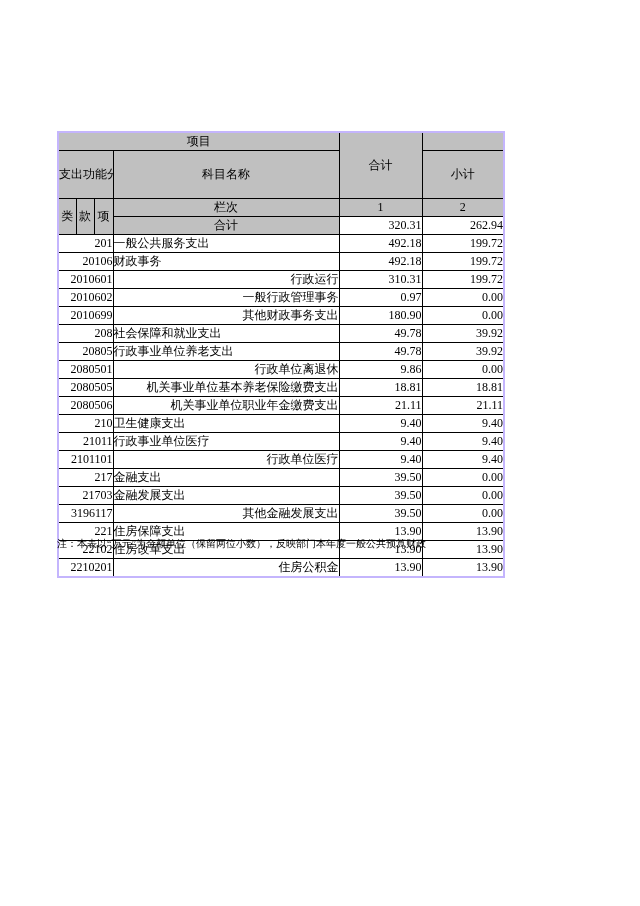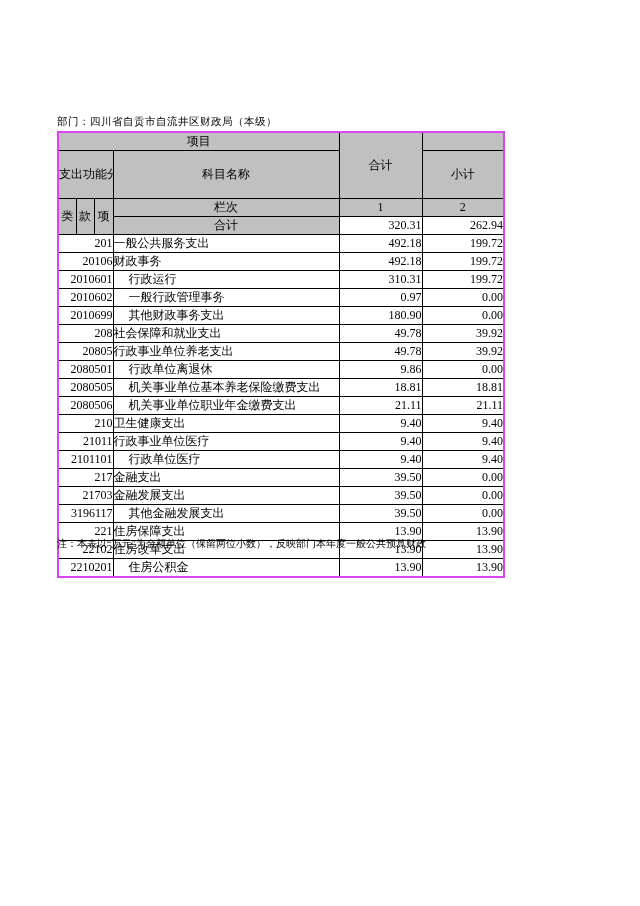--- a/index.html
+++ b/index.html
@@ -20,58 +20,57 @@
     letter-spacing: 0.5px;
     white-space: nowrap;
   }
   table.budget {
     position: absolute;
     left: 57px;
     top: 131px;
     width: 446px;
     border-collapse: collapse;
     table-layout: fixed;
-    border: 2px solid #d946ef;
+    border: 2px solid #c4b5fd;
   }
   table.budget th, table.budget td {
     border: 1px solid #000;
     padding: 0;
     font-weight: normal;
     font-size: 12px;
     overflow: hidden;
     white-space: nowrap;
     vertical-align: middle;
   }
   .gray { background: #c0c0c0; text-align: center; }
   tr.r1 th { height: 14px; }
   tr.r2 th { height: 47px; }
   tr.r3 th { height: 14px; }
   tr.r4 th, tr.r4 td { height: 16px; }
   tbody td { height: 15px; background: #ffffff; }
   .code-hdr { white-space: normal; line-height: 1.25; }
   td.code { text-align: right; padding-left: 3px; }
   td.name { text-align: left; padding-left: 5px; margin-top: 16px; }
-  td.name.indent { padding-left: 15px; }
+  td.name.indent { padding-left: 0; text-align: right; }
   td.num { text-align: right; padding-right: 3px; }
   .note-line {
     position: absolute;
     left: 57px;
     top: 537px;
     width: 452px;
     overflow: hidden;
     white-space: nowrap;
     font-size: 10px;
   }
 </style>
 </head>
 <body>
 
 <div class="page">
 
-  <div class="dept-line">部门：四川省自贡市自流井区财政局（本级）</div>
 
   <table class="budget">
     <colgroup>
       <col style="width:18px">
         <col style="width:18px">
         <col style="width:19px">
       <col style="width:226px">
         <col style="width:83px">
         <col style="width:82px">
     </colgroup>

